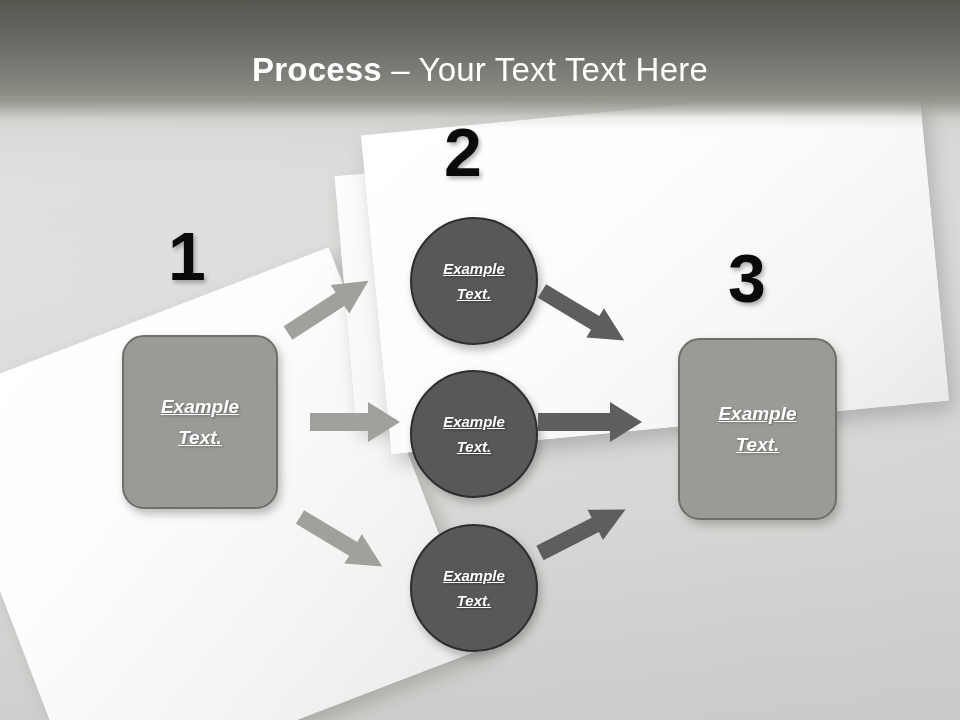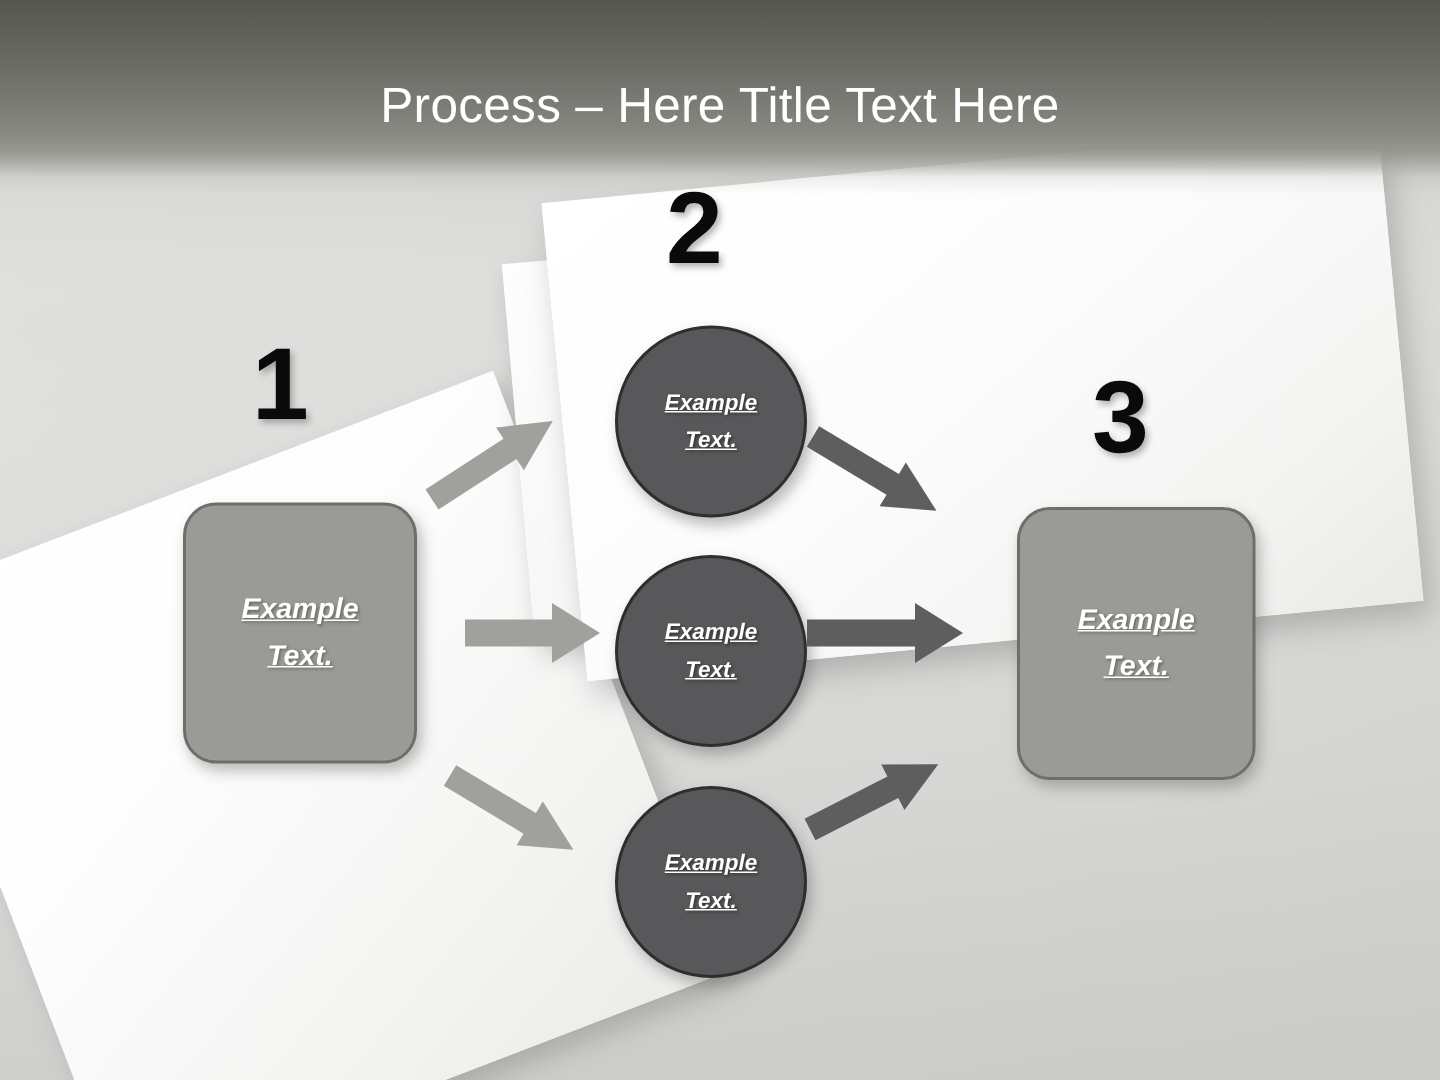--- a/index.html
+++ b/index.html
@@ -65,21 +65,21 @@
     left: 0;
     top: 50px;
     width: 960px;
     text-align: center;
     color: #ffffff;
     font-size: 33px;
     line-height: 40px;
     letter-spacing: 0.2px;
     white-space: nowrap;
   }
-  .slide-title .t-strong { font-weight: normal; }
+  .slide-title .t-strong { font-weight: bold; }
   .slide-title .t-light  { font-weight: normal; }
 
   
   .paper {
     position: absolute;
     background: linear-gradient(135deg, #ffffff 0%, #fbfbfb 40%, #f2f2f2 75%, #e8e8e7 100%);
   }
 
   
   .paper-left {
@@ -201,21 +201,21 @@
   <div class="bg-shade-top"></div>
   <div class="bg-shade-bottom"></div>
 
   <div class="paper paper-left"></div>
   <div class="paper paper-mid"></div>
   <div class="paper paper-right"></div>
 
   <div class="header-band"></div>
   <div class="header-band-fade"></div>
   <div class="slide-title">
-    <span class="t-strong">Process</span><span class="t-light"> – </span><span class="t-light">Here Title Text Here</span>
+    <span class="t-strong">Process</span><span class="t-light"> – </span><span class="t-light">Your Text Text Here</span>
   </div>
 
   <div class="step-number num-1">1</div>
   <div class="step-number num-2">2</div>
   <div class="step-number num-3">3</div>
 
   <div class="step-box box-left">
     <span class="txt-line">Example</span>
     <span class="txt-line">Text.</span>
   </div>

